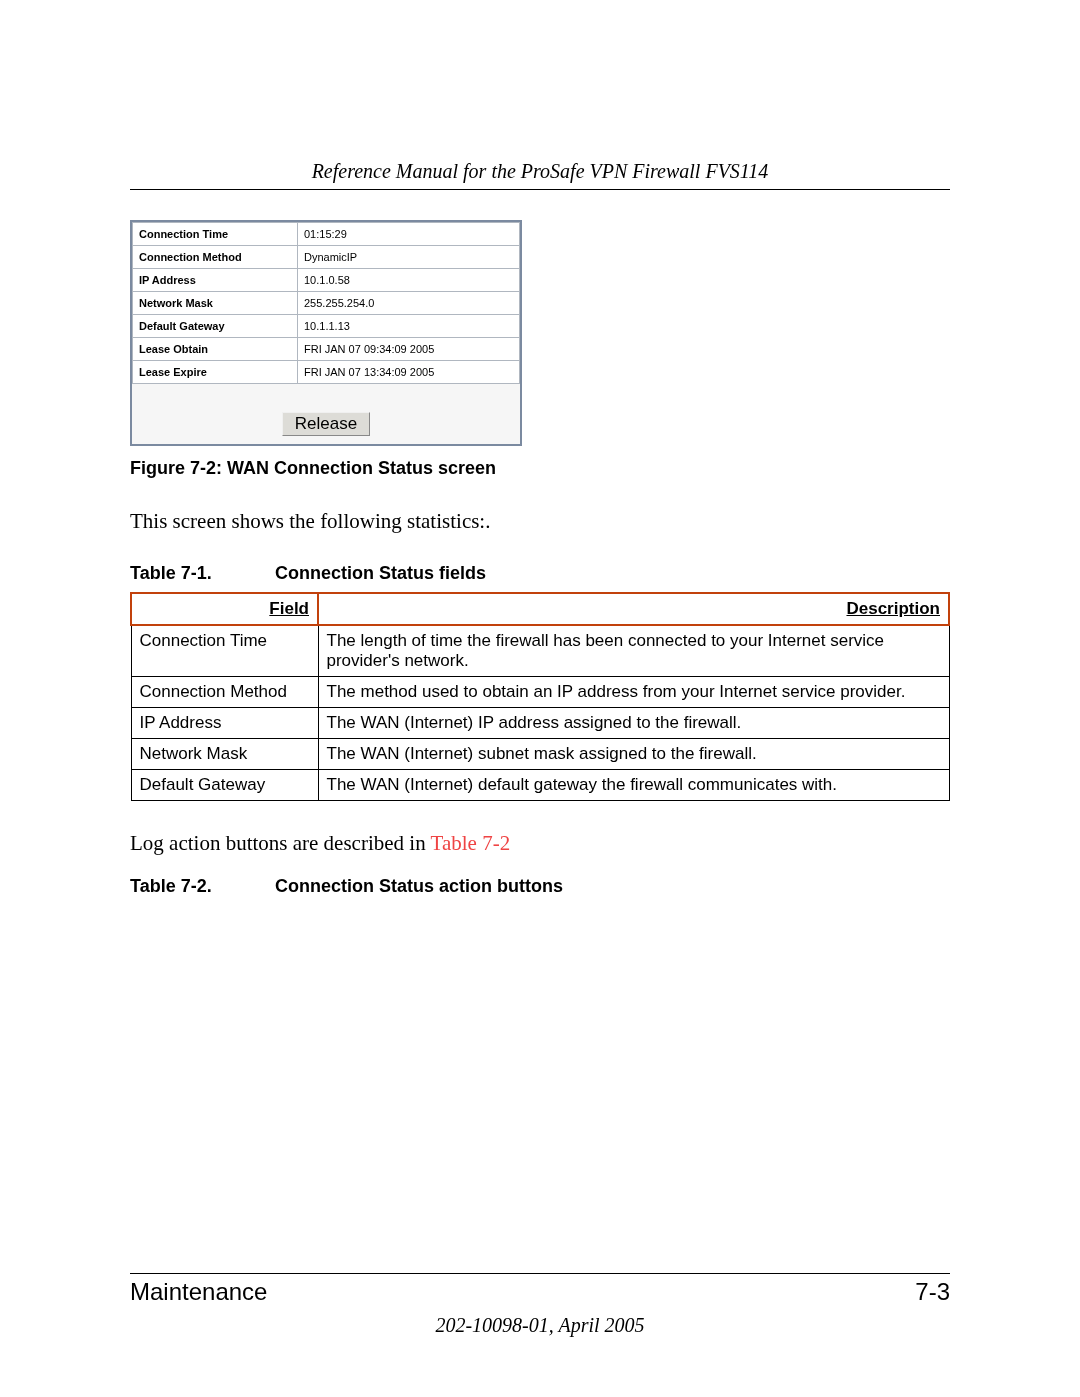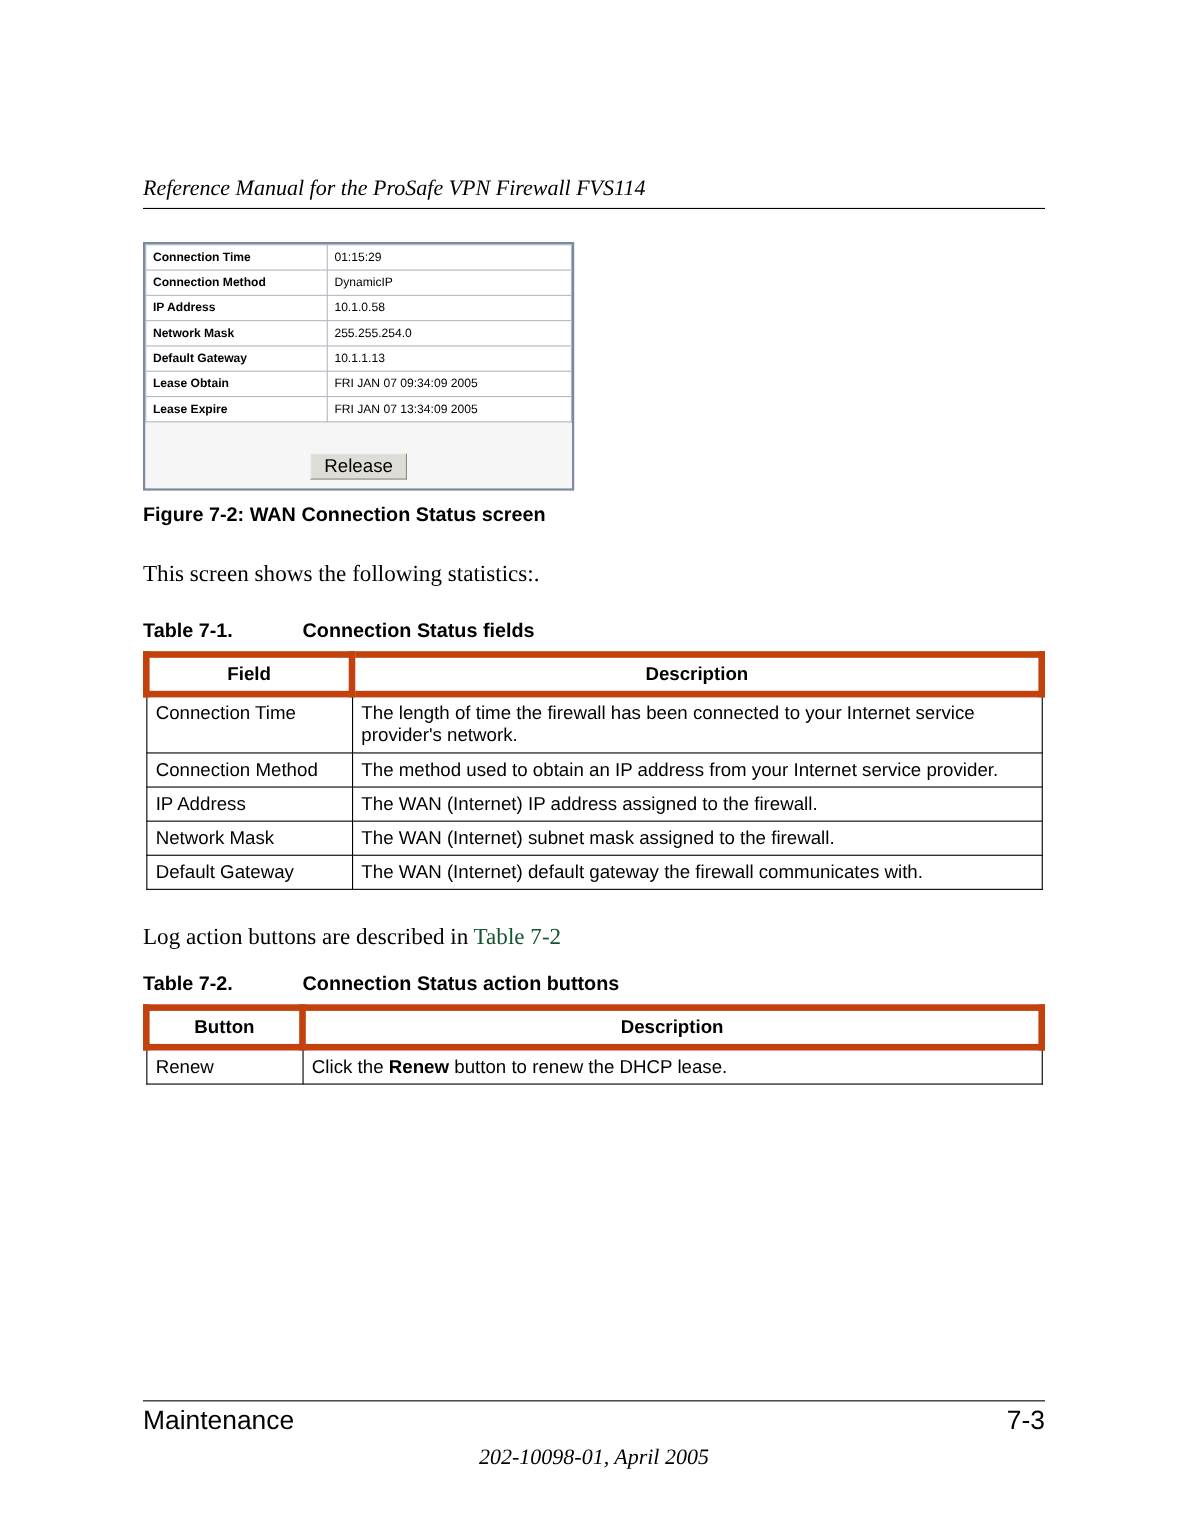--- a/index.html
+++ b/index.html
@@ -12,36 +12,36 @@
   .page {
     width: 1080px;
     height: 1397px;
     box-sizing: border-box;
     padding: 160px 130px 60px 130px;
     position: relative;
   }
   .running-head {
     font-style: italic;
     font-size: 20px;
-    text-align: left;
+    text-align: center;
     margin-bottom: 6px;
   }
   .hr-thin {
     border: none;
     border-top: 1px solid #000;
     margin: 0 0 30px 0;
   }
   .body-text {
     font-size: 21px;
     line-height: 1.35;
     margin: 0 0 28px 0;
   }
   .body-text .bold { font-weight: bold; }
   .tbl-link {
-    color: #14532d;
+    color: #ef4444;
     cursor: pointer;
   }
 
   
   .screenshot {
     width: 388px;
     border: 2px solid #7b8aa0;
     background: #f6f6f6;
     font-family: Verdana, Tahoma, sans-serif;
     font-size: 11px;
@@ -90,25 +90,26 @@
 
   
   table.doc-table {
     width: 100%;
     border-collapse: collapse;
     font-family: Arial, Helvetica, sans-serif;
     font-size: 17px;
     margin-bottom: 28px;
   }
   table.doc-table th {
-    text-align: center;
+    text-align: right;
     font-weight: bold;
-    border: 6px solid #c2410c;
+    border: 2px solid #c2410c;
     padding: 5px 8px;
     vertical-align: top;
+    text-decoration: underline;
   }
   table.doc-table td {
     border: 1px solid #000;
     padding: 5px 8px;
     vertical-align: top;
   }
   table.doc-table.t71 td:first-child { width: 170px; }
   table.doc-table.t72 td:first-child { width: 125px; }
   table.doc-table td .bold { font-weight: bold; }
 
@@ -220,34 +221,20 @@
 
   <p class="body-text" style="margin-bottom:18px;">
     <span>Log action buttons are described in </span><span class="tbl-link">Table 7-2</span>
   </p>
 
   <div class="tbl-caption">
     <span class="tcap-label">Table 7-2.</span>
     <span>Connection Status action buttons</span>
   </div>
 
-  <table class="doc-table t72">
-    <tbody>
-        <tr>
-      <th>Button</th>
-      <th>Description</th>
-    </tr>
-    <tr>
-      <td>Renew</td>
-      <td>
-        <span>Click the </span><span class="bold">Renew</span><span> button to renew the DHCP lease.</span>
-      </td>
-    </tr>
-  </tbody>
-    </table>
 
   <div class="footer">
     <hr class="hr-thin" style="margin-bottom:4px;">
     <div class="footer-row">
       <span>Maintenance</span>
       <span>7-3</span>
     </div>
     <div class="footer-docnum">202-10098-01, April 2005</div>
   </div>
 

